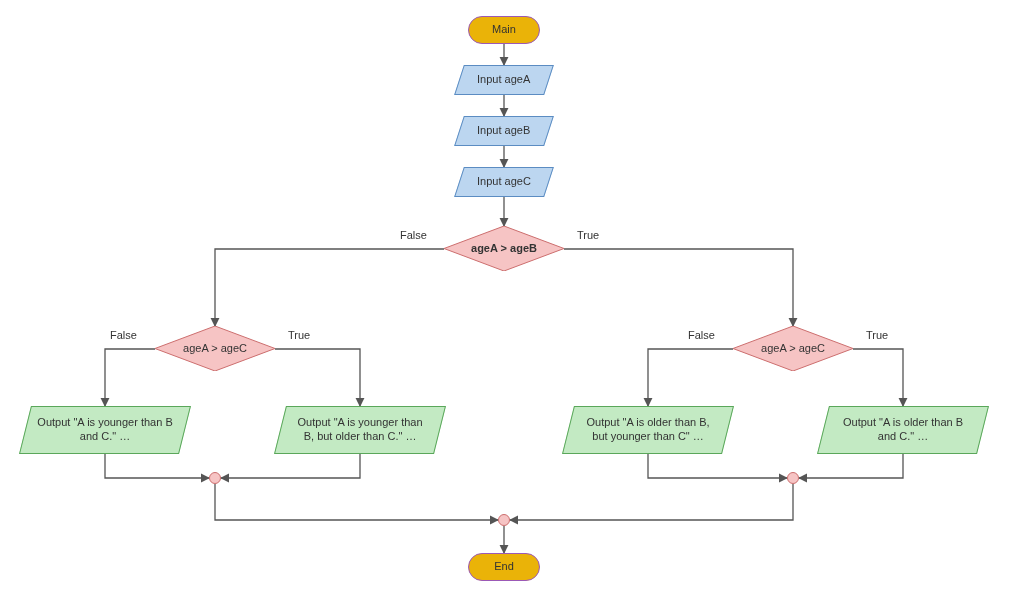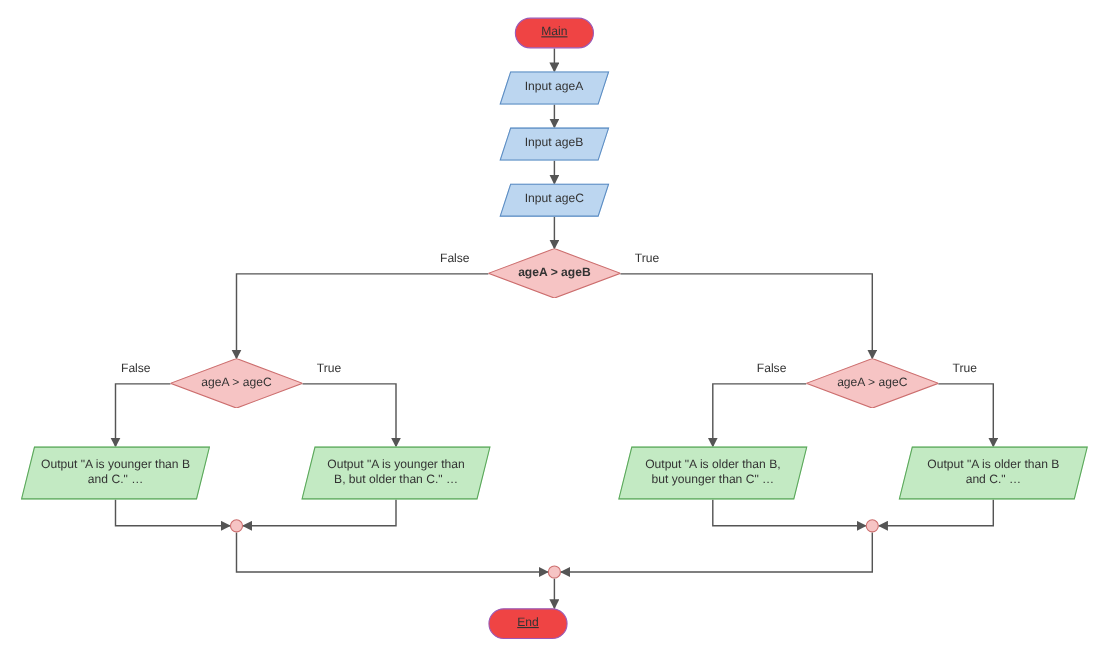--- a/index.html
+++ b/index.html
@@ -22,26 +22,25 @@
     position: absolute;
     display: flex;
     align-items: center;
     justify-content: center;
     text-align: center;
     box-sizing: border-box;
     line-height: 1.25;
   }
   
   .terminator {
-    background: #ef4444;
+    background: #eab308;
     border: 1px solid #9b59b6;
     border-radius: 14px;
     width: 72px;
     height: 28px;
-    text-decoration: underline;
   }
   
   .io {
     width: 90px;
     height: 30px;
     background: #bcd6f0;
     border: 1px solid #5b8cc2;
     transform: skewX(-18deg);
   }
   .io span {
@@ -201,17 +200,17 @@
     <span>Output "A is older than B, but younger than C" …</span>
   </div>
   <div class="node output" style="left:823px; top:406px;">
     <span>Output "A is older than B and C." …</span>
   </div>
 
   <div class="merge" style="left:209px; top:472px;"></div>
   <div class="merge" style="left:787px; top:472px;"></div>
   <div class="merge" style="left:498px; top:514px;"></div>
 
-  <div class="node terminator" style="left:444px; top:553px;justify-content:center;">
+  <div class="node terminator" style="left:468px; top:553px;justify-content:center;">
     <span>End</span>
   </div>
 
 </div>
 
 </body></html>

